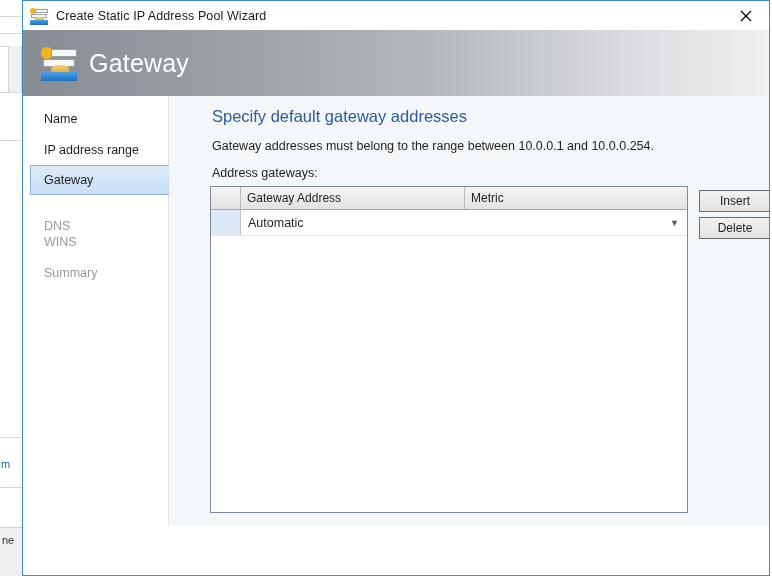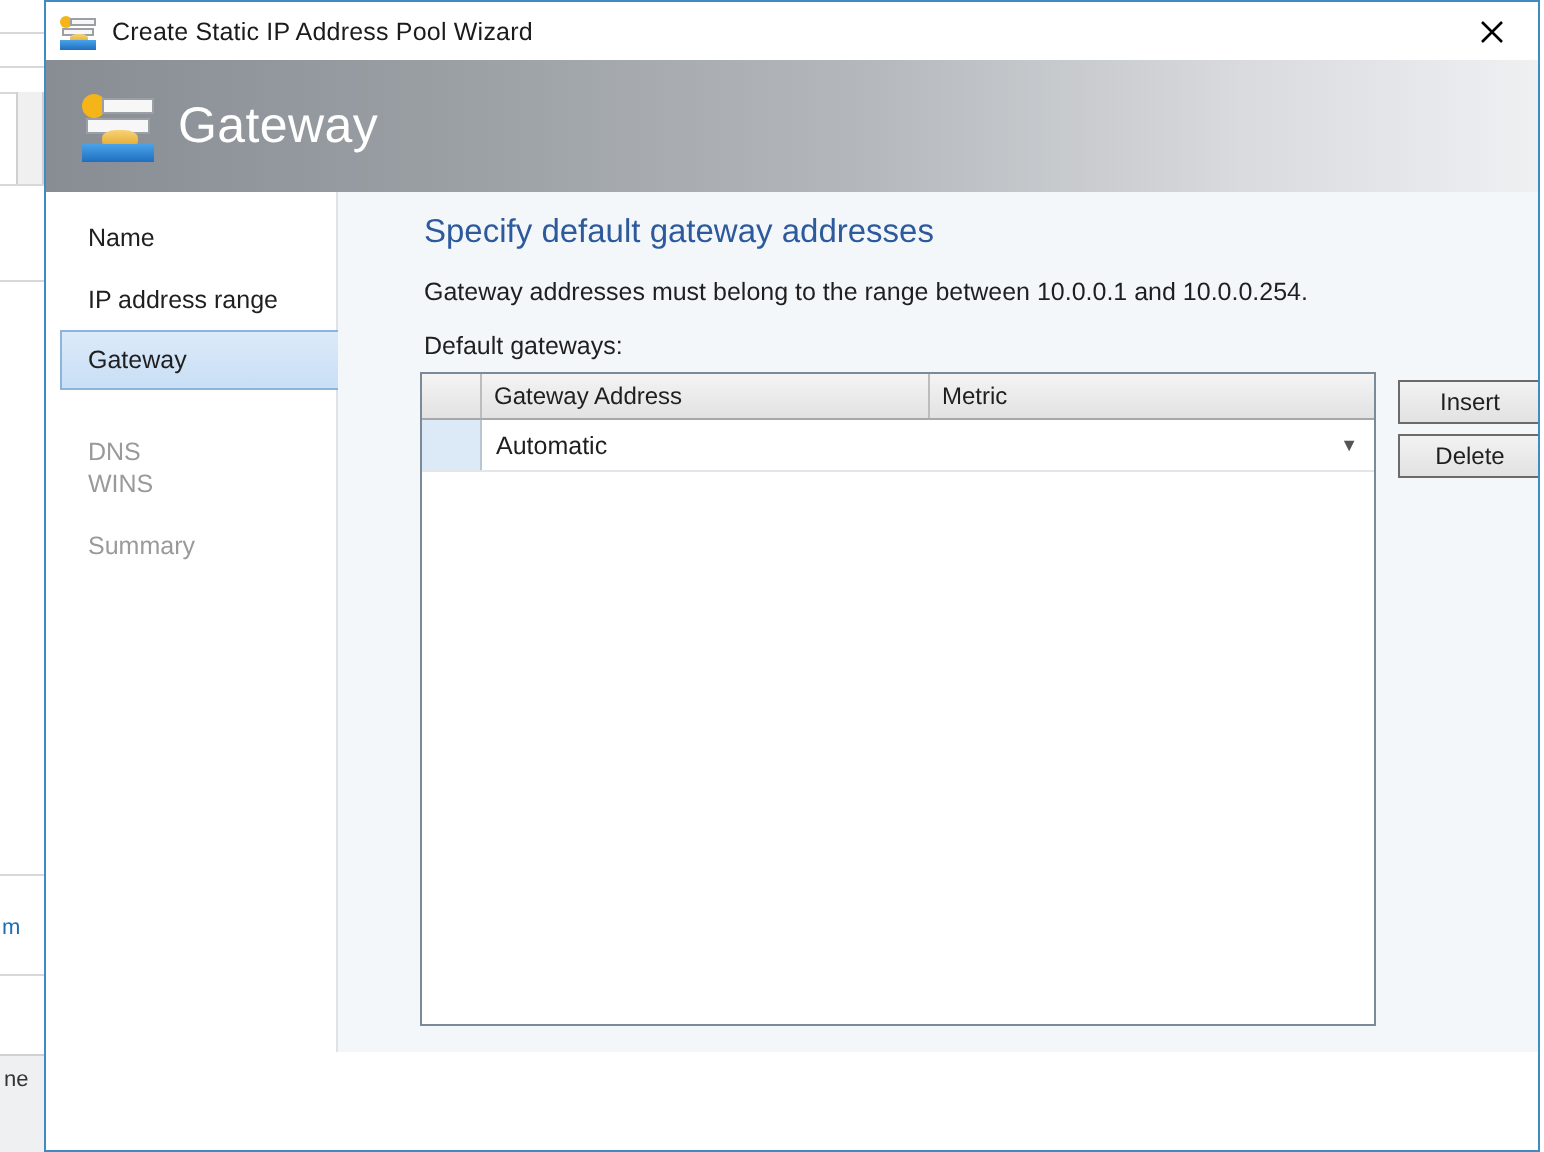--- a/index.html
+++ b/index.html
@@ -442,21 +442,21 @@
         <span class="nav-label">WINS</span>
       </div>
       <div class="nav-item pending" style="top:162px;">
         <span class="nav-label">Summary</span>
       </div>
     </div>
 
     <div id="main-panel">
       <div id="main-heading">Specify default gateway addresses</div>
       <div id="main-desc">Gateway addresses must belong to the range between 10.0.0.1 and 10.0.0.254.</div>
-      <div id="grid-label">Default gateways:</div>
+      <div id="grid-label">Address gateways:</div>
 
       <div id="grid">
         <div id="grid-head">
           <div class="gh-cell gh-corner"></div>
           <div class="gh-cell gh-gateway">Gateway Address</div>
           <div class="gh-cell gh-metric">Metric</div>
         </div>
         <div id="grid-row">
           <div class="gr-selector"></div>
           <div class="gr-cell gr-metric">

